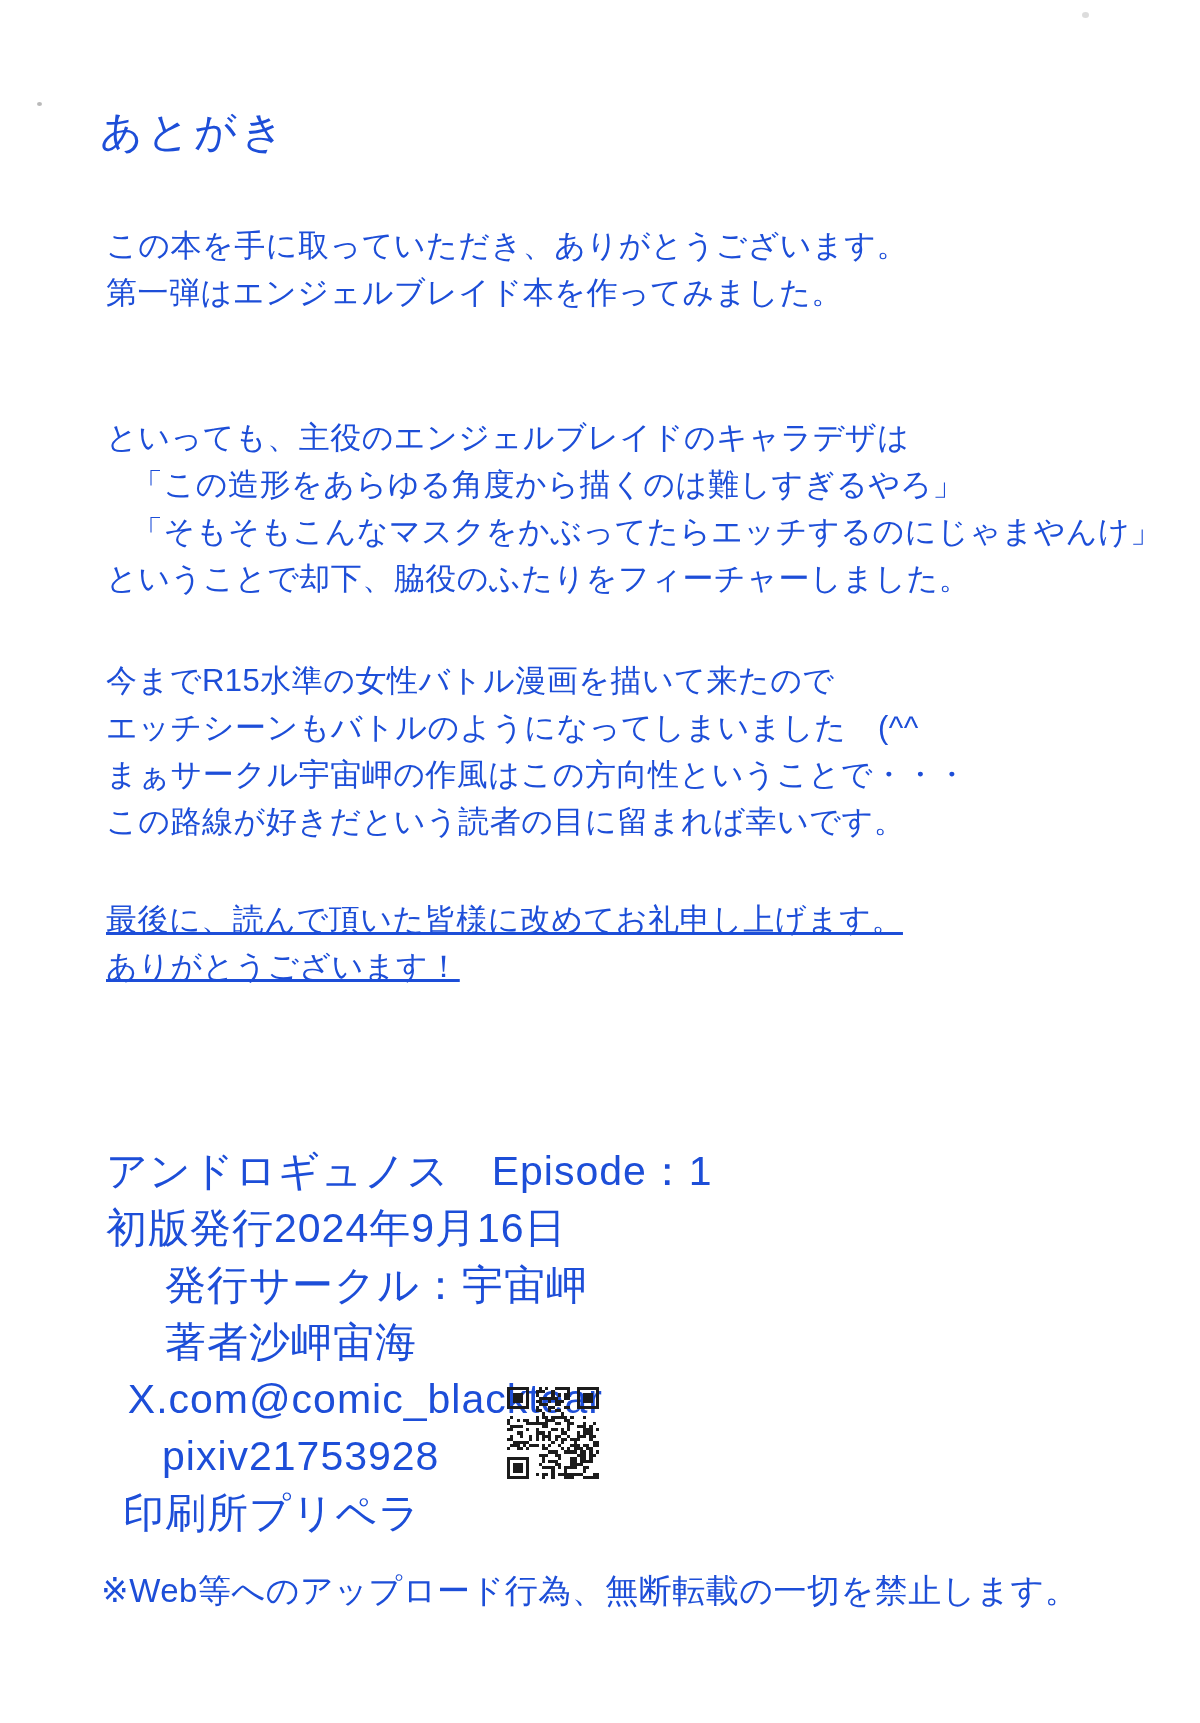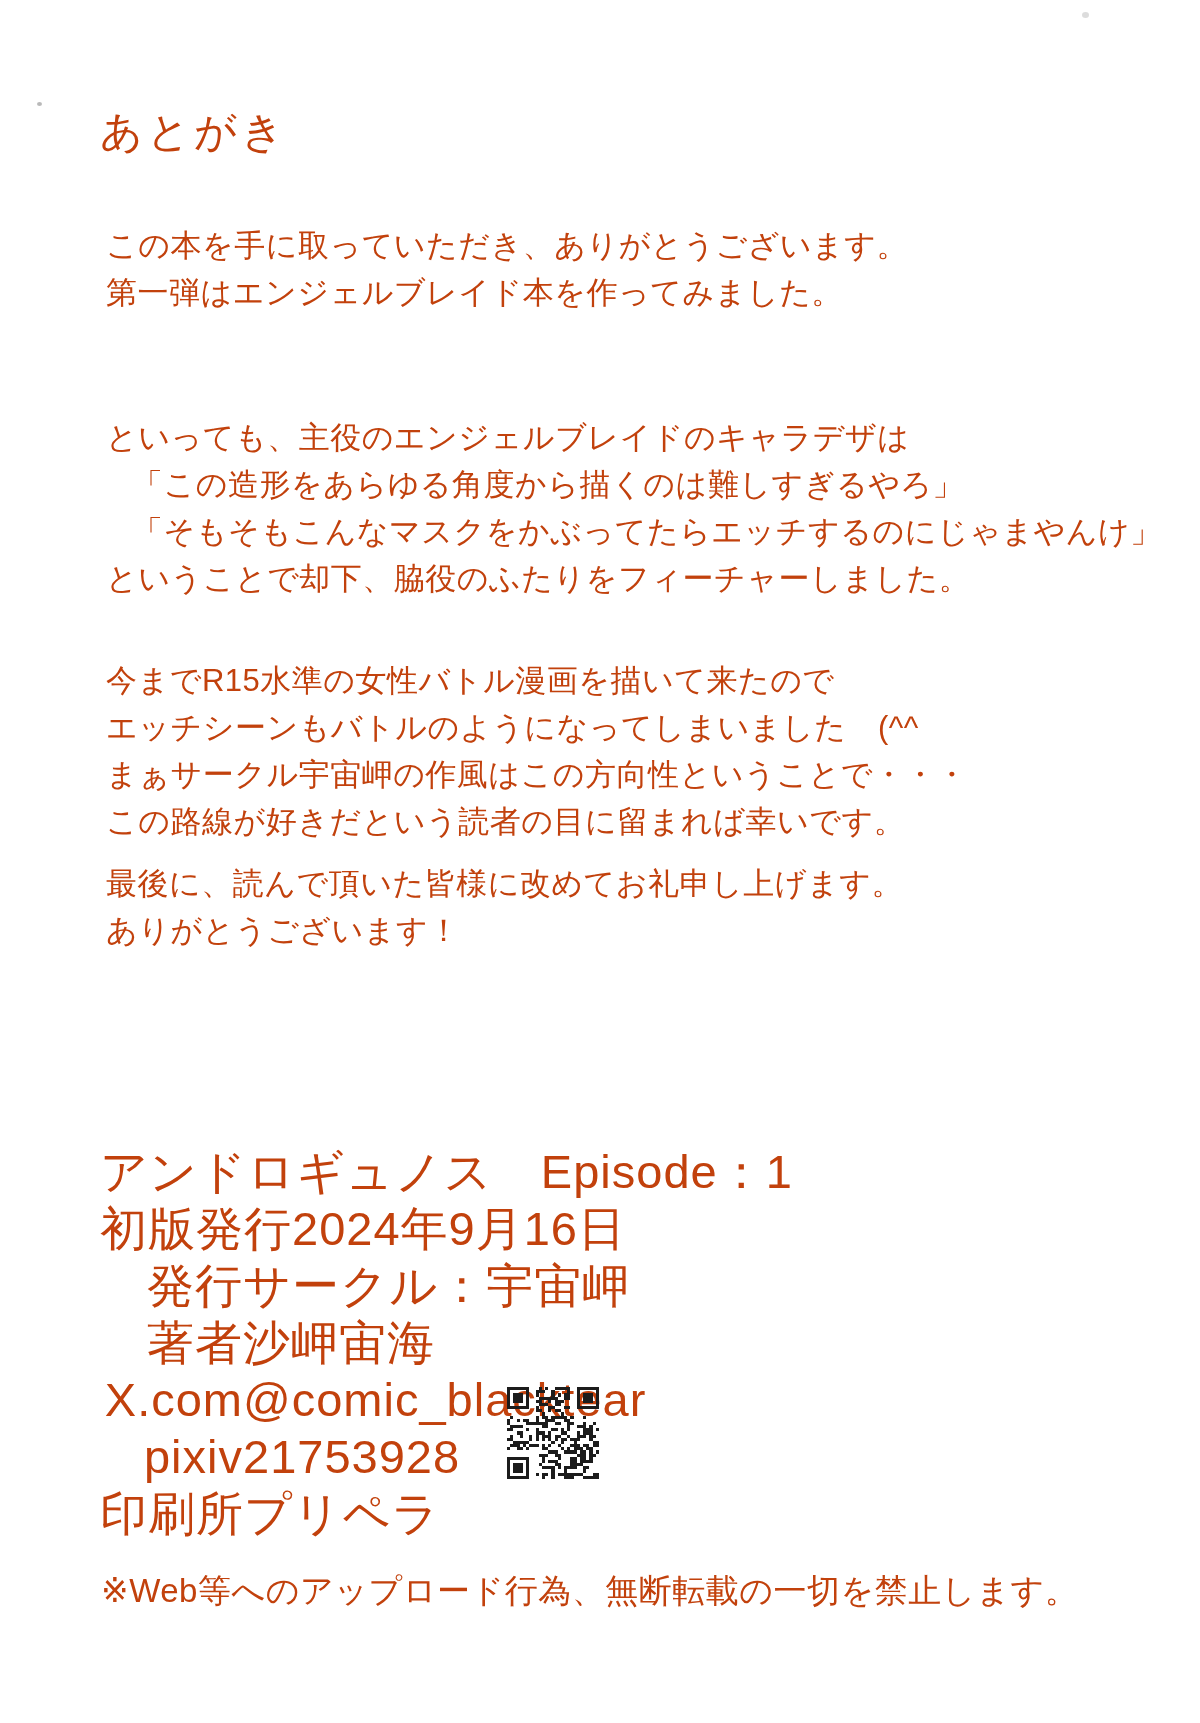--- a/index.html
+++ b/index.html
@@ -6,21 +6,21 @@
     margin: 0;
     padding: 0;
     background: #e8e8e8;
   }
   .page {
     position: relative;
     width: 1200px;
     height: 1723px;
     margin: 0 auto;
     background: #ffffff;
-    color: #c2410c;
+    color: #1d4ed8;
     font-family: "Liberation Sans", "DejaVu Sans", sans-serif;
     overflow: hidden;
   }
   .title {
     position: absolute;
     left: 100px;
     top: 104px;
     margin: 0;
     font-size: 42px;
     font-weight: 500;
@@ -33,26 +33,26 @@
     font-size: 31px;
     line-height: 47px;
     letter-spacing: 0.5px;
     white-space: nowrap;
   }
   .para .line { display: block; }
   .para .line.indent { padding-left: 26px; }
   #para-1 { top: 206px; }
   #para-2 { top: 398px; }
   #para-3 { top: 641px; }
-  #para-4 { top: 844px; }
+  #para-4 { top: 880px; text-decoration: underline; }
   .colophon {
     position: absolute;
-    left: 100px;
+    left: 106px;
     top: 1143px;
-    font-size: 47px;
+    font-size: 41px;
     line-height: 57px;
     letter-spacing: 1px;
     white-space: nowrap;
   }
   .colophon .work-title { display: block; }
   .colophon .row { display: flex; }
   .colophon .row .label {
     flex: 0 0 143px;
     text-align: right;
   }

